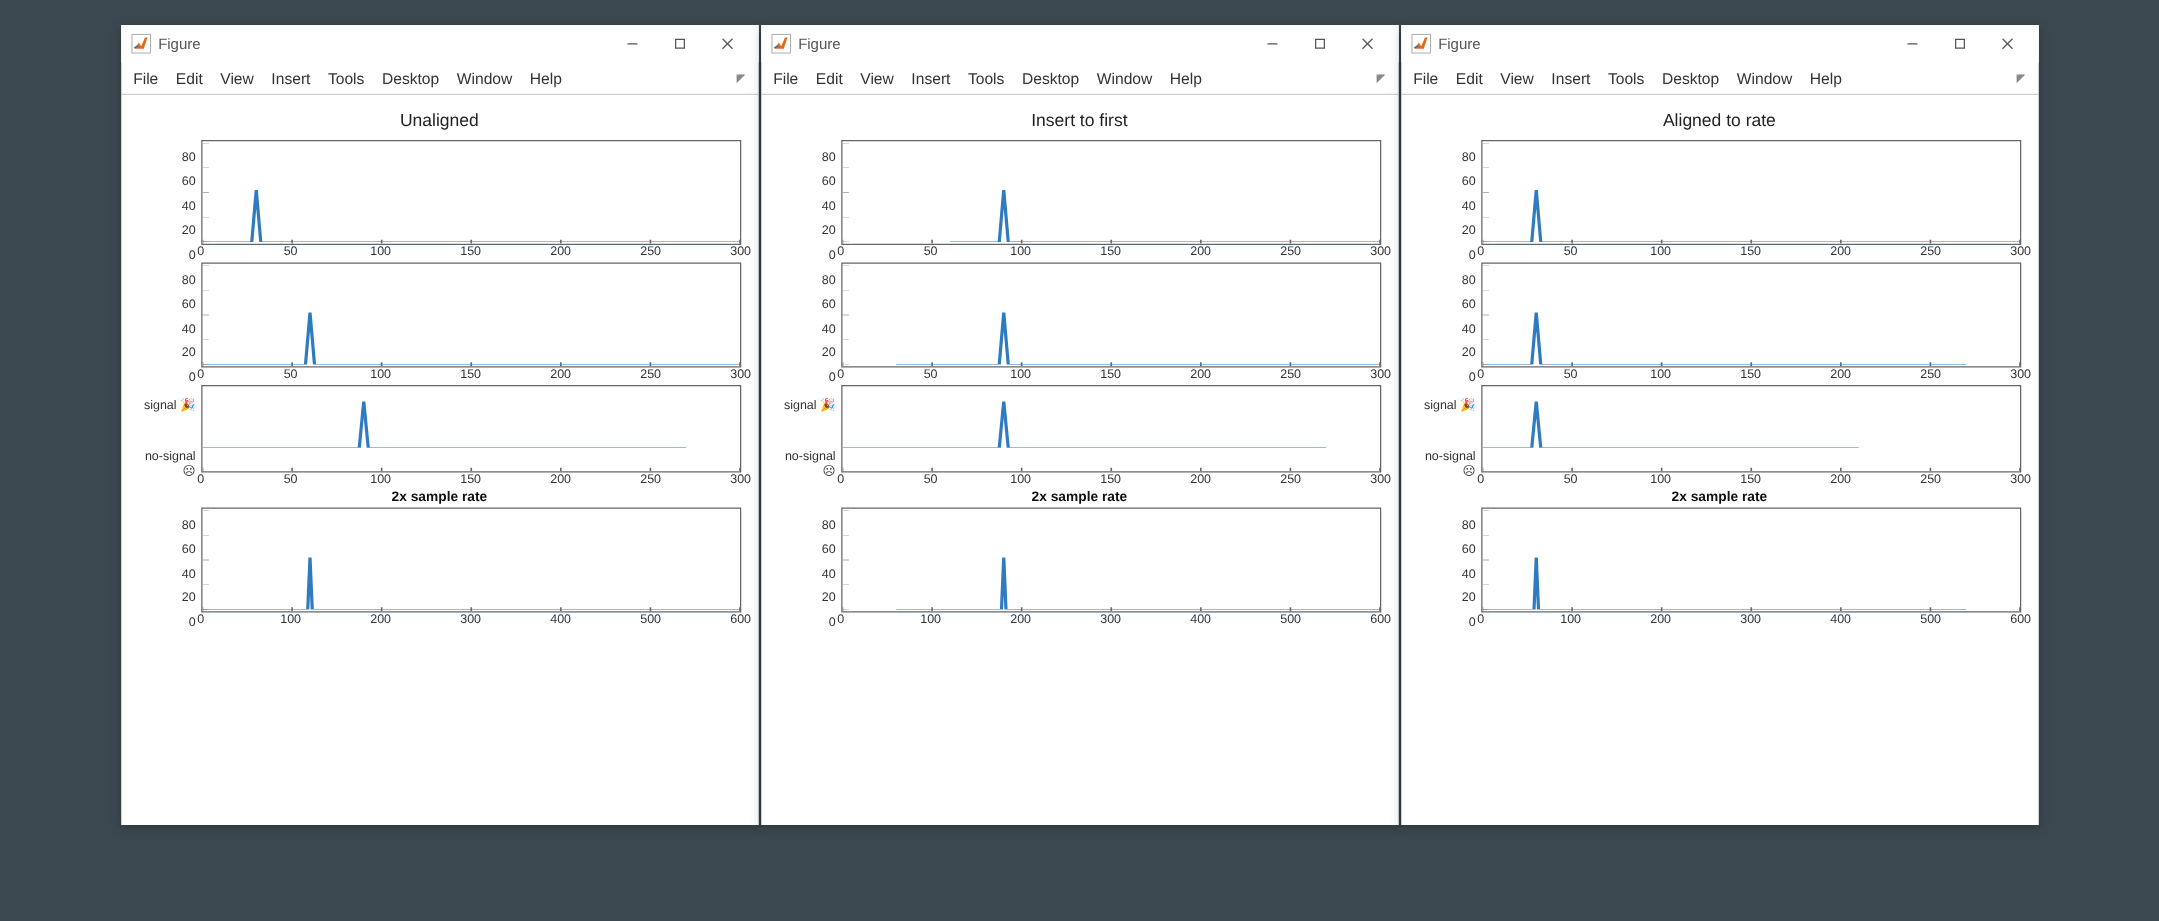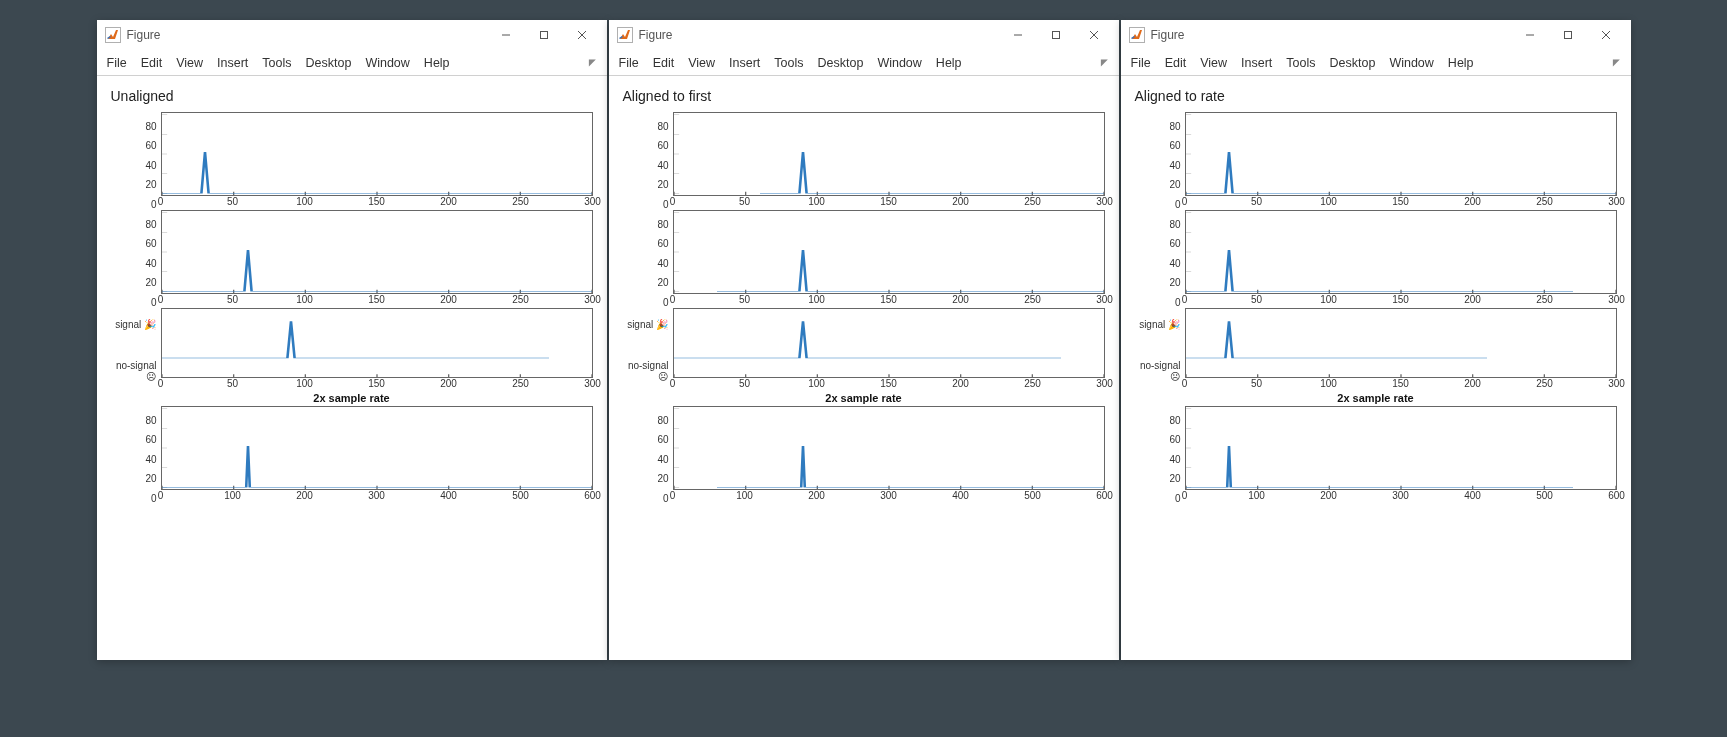--- a/index.html
+++ b/index.html
@@ -56,20 +56,21 @@
     .menubar .menu-item { white-space: nowrap; }
     .menubar .spacer { flex: 1; }
     .menubar .corner { font-size: 9px; color: #888; transform: rotate(90deg); }
     .plot-area {
       flex: 1;
       padding: 8px 14px 18px 14px;
       display: flex;
       flex-direction: column;
     }
     .fig-title {
+      text-align: center;
       font-size: 14px;
       font-weight: 400;
       color: #222;
       margin: 4px 0 8px 0;
     }
     .subplot {
       position: relative;
       margin-bottom: 14px;
       display: flex;
     }
@@ -347,21 +348,21 @@
       <span class="menu-item">View</span>
       <span class="menu-item">Insert</span>
       <span class="menu-item">Tools</span>
       <span class="menu-item">Desktop</span>
       <span class="menu-item">Window</span>
       <span class="menu-item">Help</span>
       <span class="spacer"></span>
       <span class="corner">◣</span>
     </div>
     <div class="plot-area">
-      <div class="fig-title">Aligned to first</div>
+      <div class="fig-title">Insert to first</div>
   <div>
 
     <div class="subplot">
       <div class="ylabels">
             <div class="ytick">0</div>
             <div class="ytick">20</div>
             <div class="ytick">40</div>
             <div class="ytick">60</div>
             <div class="ytick">80</div>
           </div>

